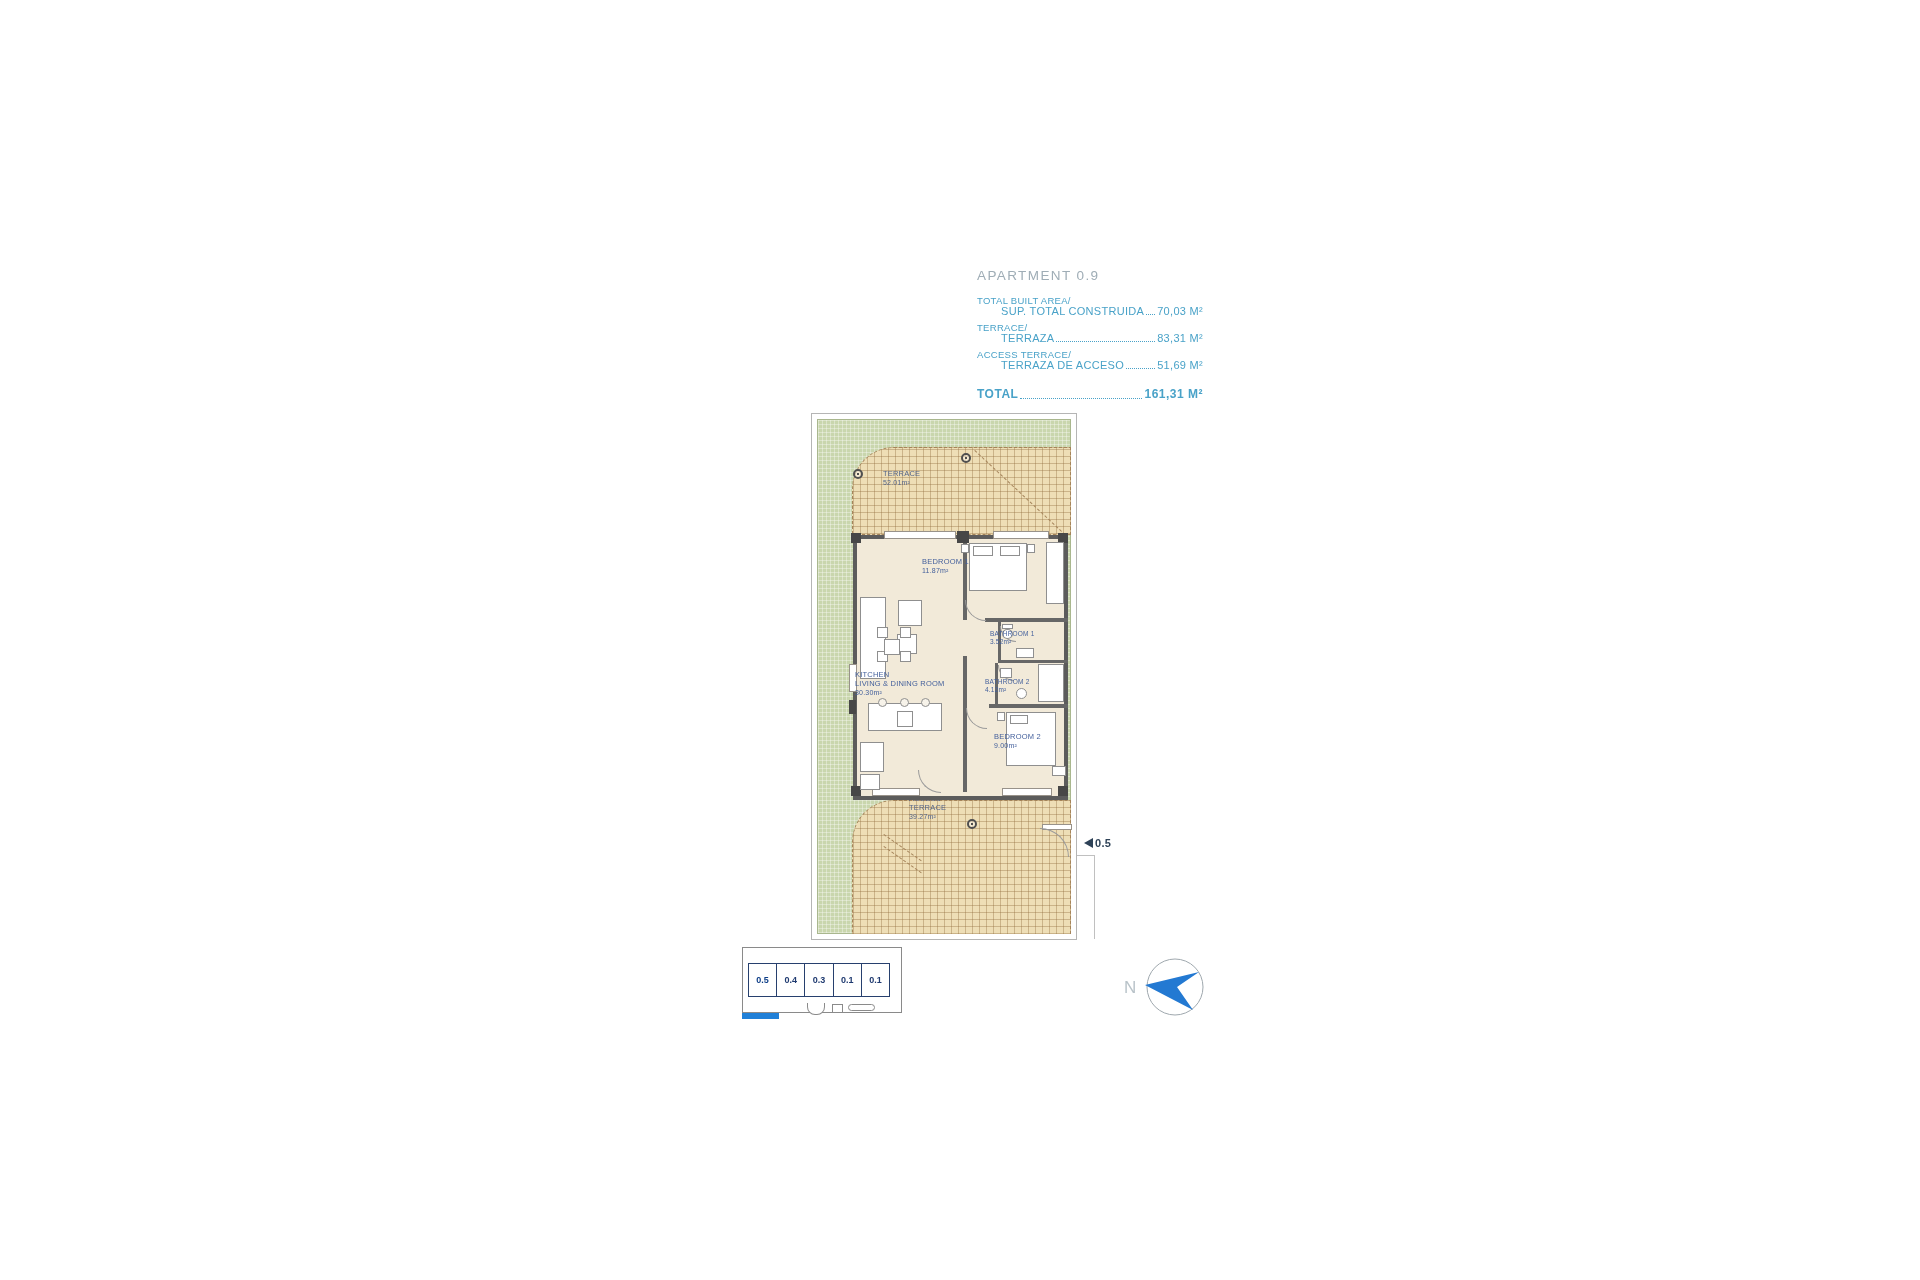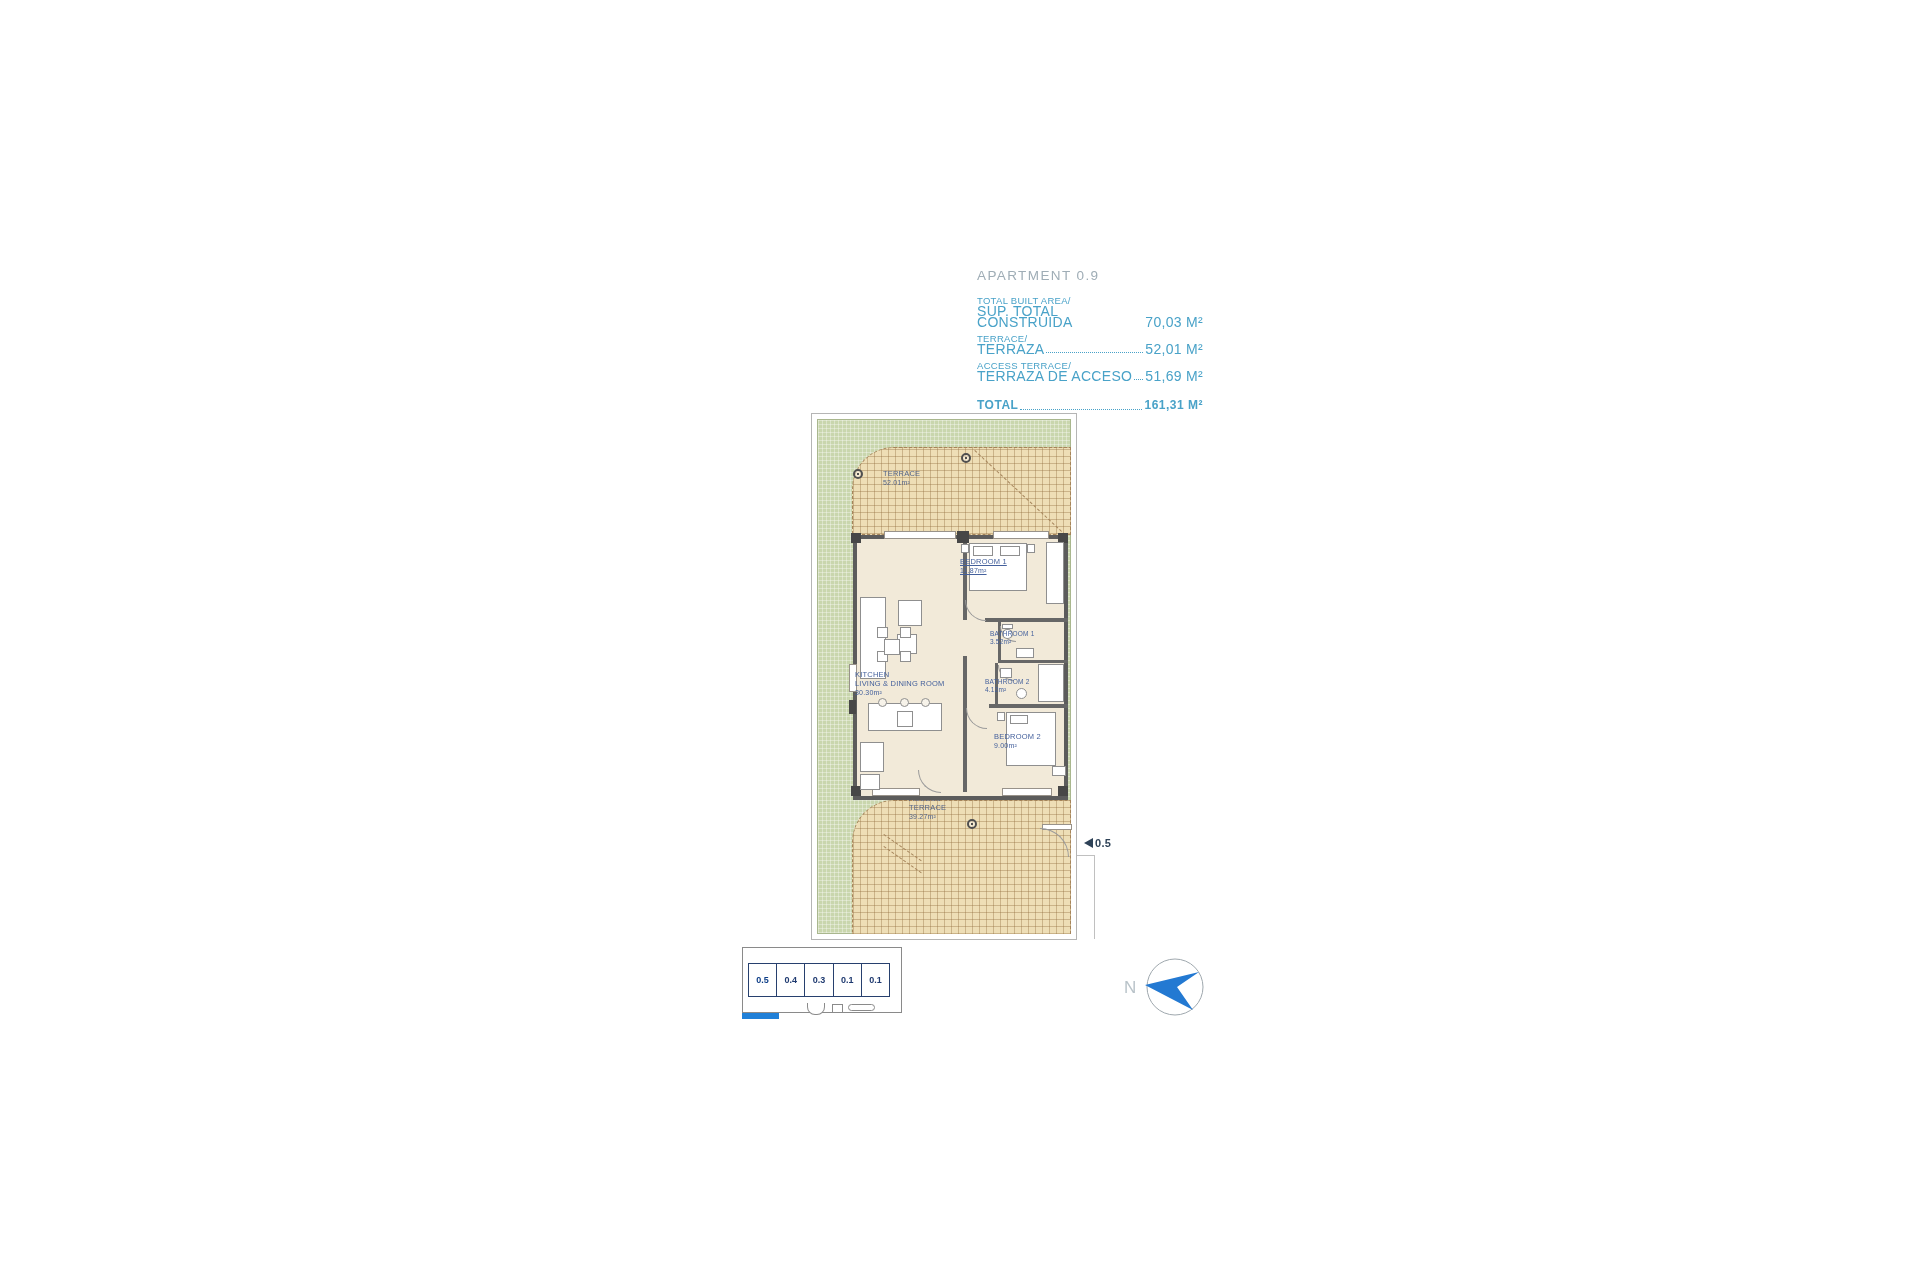--- a/index.html
+++ b/index.html
@@ -5,21 +5,21 @@
   html,body{margin:0;padding:0;}
   body{
     width:1920px;height:1280px;position:relative;background:#ffffff;
     font-family:"Liberation Sans", sans-serif;overflow:hidden;
   }
   
   .info{position:absolute;left:977px;top:268px;width:226px;color:#49a2c8;}
   .info-title{font-size:13.5px;letter-spacing:1.4px;color:#9fadb6;margin-bottom:12px;white-space:nowrap;}
   .area-row{margin-bottom:5px;}
   .area-line1{font-size:9.5px;letter-spacing:.3px;line-height:11px;white-space:nowrap;}
-  .area-line2{display:flex;align-items:flex-end;font-size:14px;letter-spacing:.3px;line-height:11px;}
+  .area-line2{display:flex;align-items:flex-end;font-size:11px;letter-spacing:.3px;line-height:11px;margin-left:24px;}
   .leader{flex:1;border-bottom:1.5px dotted #49a2c8;margin:0 2px 2px 2px;}
   .area-value{white-space:nowrap;}
   .total-row{display:flex;align-items:flex-end;font-size:12px;letter-spacing:.5px;font-weight:600;margin-top:16px;}
   
   .plan-outer{position:absolute;left:811px;top:413px;width:266px;height:527px;background:#ffffff;border:1px solid #b5b5b5;box-sizing:border-box;}
   .plan-green{position:absolute;left:817px;top:419px;width:254px;height:515px;background-color:#c9d6ad;
     background-image:
       repeating-linear-gradient(0deg, rgba(255,255,255,.35) 0 1px, transparent 1px 4px),
       repeating-linear-gradient(90deg, rgba(255,255,255,.35) 0 1px, transparent 1px 4px);
     border:1px solid #a9b78e;box-sizing:border-box;}
@@ -75,21 +75,21 @@
       <span class="leader"></span>
       <span class="area-value">70,03 M²</span>
     </div>
   </div>
 
   <div class="area-row">
     <div class="area-line1">TERRACE/</div>
     <div class="area-line2">
       <span>TERRAZA</span>
       <span class="leader"></span>
-      <span class="area-value">52,01 M²</span>
+      <span class="area-value">83,31 M²</span>
     </div>
   </div>
 
   <div class="area-row">
     <div class="area-line1">ACCESS TERRACE/</div>
     <div class="area-line2">
       <span>TERRAZA DE ACCESO</span>
       <span class="leader"></span>
       <span class="area-value">51,69 M²</span>
     </div>
@@ -188,21 +188,21 @@
 <div class="furn" style="left:1016px;top:648px;width:18px;height:10px;"></div>
 <div class="furn" style="left:1038px;top:664px;width:26px;height:38px;"></div>
 <div class="furn" style="left:1000px;top:668px;width:12px;height:10px;"></div>
 <div class="furn" style="left:1016px;top:688px;width:11px;height:11px;border-radius:50%;"></div>
 
 <div class="furn" style="left:1006px;top:712px;width:50px;height:54px;"></div>
 <div class="furn" style="left:1010px;top:715px;width:18px;height:9px;"></div>
 <div class="furn" style="left:997px;top:712px;width:8px;height:9px;"></div>
 <div class="furn" style="left:1052px;top:766px;width:14px;height:10px;"></div>
 
-<div class="room-label" style="left:960px;top:558px;width:80px;text-decoration:underline;">
+<div class="room-label" style="left:922px;top:558px;width:80px;">
   <div>BEDROOM 1</div>
   <div class="area">11.87m²</div>
 </div>
 <div class="room-label tiny" style="left:990px;top:630px;width:64px;">
   <div>BATHROOM 1</div>
   <div>3.52m²</div>
 </div>
 <div class="room-label tiny" style="left:985px;top:678px;width:64px;">
   <div>BATHROOM 2</div>
   <div>4.12m²</div>

